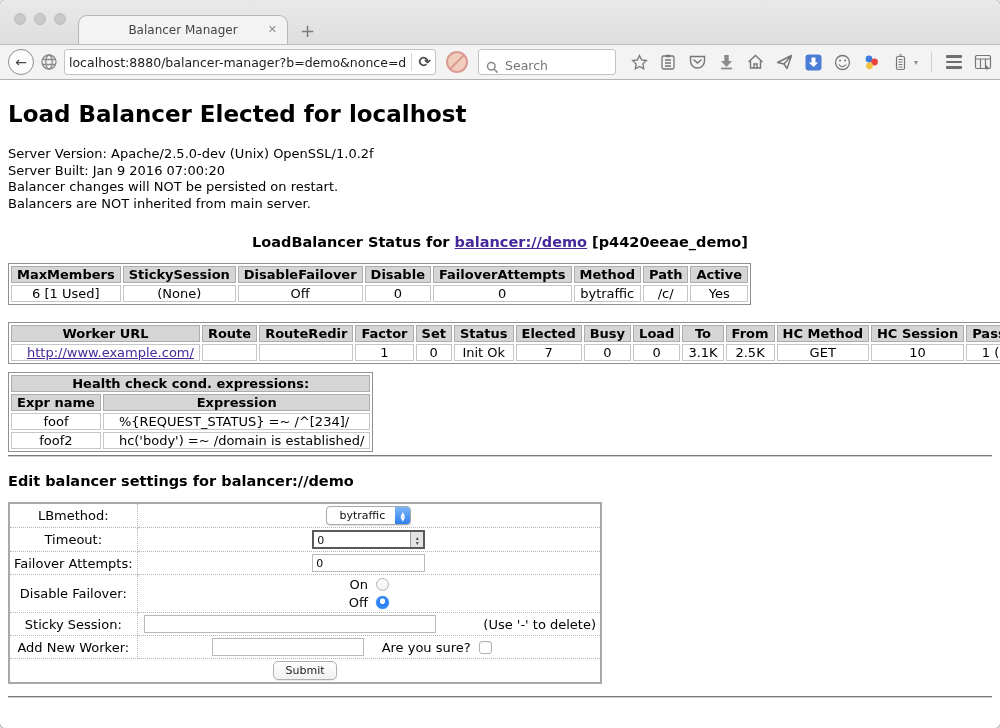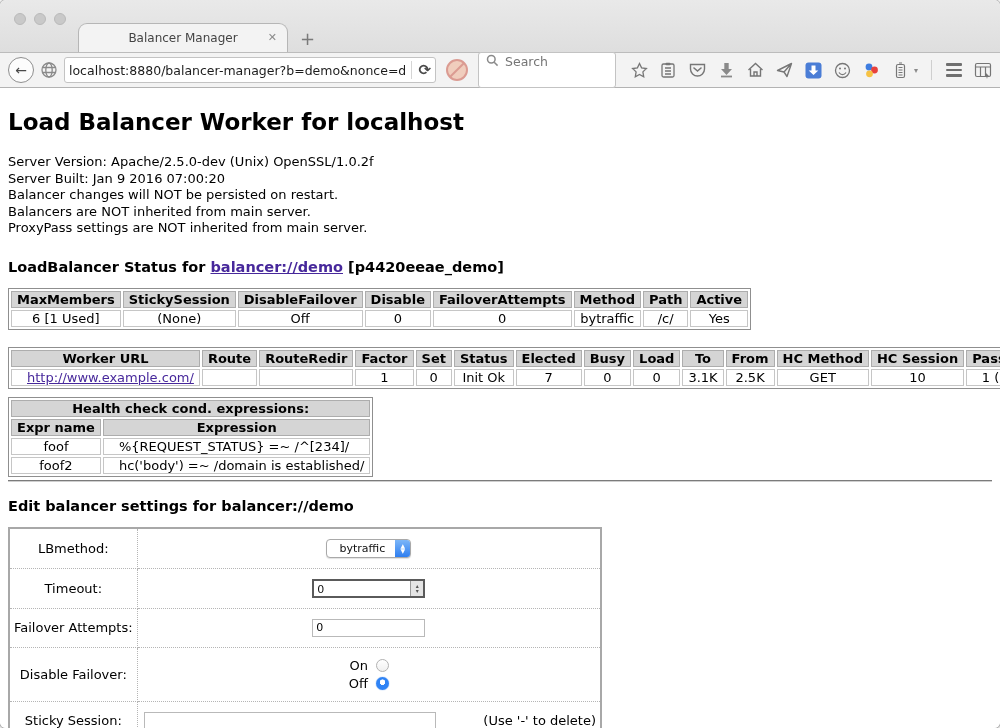--- a/index.html
+++ b/index.html
@@ -4,21 +4,21 @@
 <style>
   * { box-sizing: border-box; }
   html,body { margin:0; padding:0; background:#fff; }
   body { font-family:"DejaVu Sans","Liberation Sans",sans-serif; }
 
   .window { width:1000px; height:728px; margin:0 auto; border-radius:6px;
             overflow:hidden; box-shadow:0 1px 6px rgba(0,0,0,.35), 0 0 0 1px rgba(0,0,0,.18);
             background:#fff; position:relative; }
 
   
-  .tabbar { height:52px; background:linear-gradient(#e9e9e9,#dedede); position:relative; }
+  .tabbar { height:44px; background:linear-gradient(#e9e9e9,#dedede); position:relative; }
   .traffic { position:absolute; top:13px; left:14px; display:flex; gap:8px; }
   .traffic span { width:12px; height:12px; border-radius:50%; background:#c9c9c9; border:1px solid #bababa; }
   .tab { position:absolute; left:78px; bottom:0; width:210px; height:29px;
          background:#f3f3f3; border:1px solid #b6b6b6; border-bottom:none;
          border-radius:9px 9px 0 0; display:flex; align-items:center; justify-content:center; }
   .tab-title { font-size:12px; color:#444; }
   .tab-close { position:absolute; right:10px; top:7px; color:#8b8b8b; font-size:11px; cursor:default; }
   .newtab { position:absolute; left:300px; bottom:4px; font-size:18px; color:#7a7a7a; line-height:18px; }
 
   
@@ -28,57 +28,57 @@
              display:flex; align-items:center; justify-content:center; font-size:14px; color:#4a4a4a; flex:0 0 auto;}
   .urlwrap { display:flex; align-items:center; background:#fff; border:1px solid #c3c3c3; border-radius:3px;
              height:26px; width:372px; padding:0 4px; flex:0 0 auto; }
   .urltext { font-size:12.5px; color:#1c1c1c; white-space:nowrap; overflow:hidden; flex:1; }
   .urlsep { width:1px; height:18px; background:#d5d5d5; margin:0 6px; }
   .reload { font-size:15px; color:#4a4a4a; font-weight:bold; }
   .blockicon { width:22px; height:22px; border-radius:50%; border:2px solid #db9b92; background:#f0cdbd;
                position:relative; flex:0 0 auto; margin:0 4px; }
   .blockicon::after { content:""; position:absolute; left:-1px; top:8px; width:20px; height:2px;
                       background:#db9b92; transform:rotate(-45deg); }
-  .searchwrap { display:flex; align-items:flex-start; background:#fff; border:1px solid #c3c3c3; border-radius:3px;
-                height:36px; width:138px; padding:0 6px; flex:0 0 auto; }
+  .searchwrap { display:flex; align-items:flex-end; background:#fff; border:1px solid #c3c3c3; border-radius:3px;
+                height:26px; width:138px; padding:0 6px; flex:0 0 auto; }
   .searchwrap input { border:none; outline:none; font-size:12.5px; width:100%; color:#333; background:transparent;
                       font-family:"DejaVu Sans","Liberation Sans",sans-serif; }
   .tool-icons { display:flex; align-items:center; gap:11px; margin-left:8px; }
   .ticon { width:18px; height:18px; display:flex; align-items:center; justify-content:center; flex:0 0 auto; }
   .ticon svg { display:block; }
   .caret { font-size:8px; color:#8a8a8a; margin-left:-6px; }
   .vline { width:1px; height:20px; background:#cfcfcf; margin:0 2px; }
   .burger { display:flex; flex-direction:column; gap:3px; }
   .burger span { width:16px; height:2.6px; background:#6f6f6f; border-radius:1px; }
 
   
   .content { background:#fff; height:654px; padding:0 8px; overflow:hidden; color:#000; }
   h1.pagetitle { font-size:23px; margin:21px 0 0 0; letter-spacing:0; }
   .serverinfo { margin-top:19px; font-size:13px; line-height:16.5px; }
-  .sect-head { font-size:14.5px; font-weight:bold; margin-top:22px; }
+  .sect-head { font-size:14.5px; font-weight:bold; margin-top:22px;text-align:center; }
   .sect-head a, td a { color:#47289b; font-weight:bold; }
   td a { font-weight:normal; }
 
   table.data { border-collapse:separate; border-spacing:2px; background:#fff;
                border:1px solid #8f8f8f; font-size:13px; }
   table.data th { background:#d5d5d5; border:1px solid #adadad; padding:0 5px; font-weight:bold; text-align:center; white-space:nowrap;}
   table.data td { border:1px solid #c6c6c6; padding:0 5px; text-align:center; white-space:nowrap; }
   table.data td.left { text-align:left;padding-left:15px; }
 
   .tbl1 { margin-top:13px; min-width:615px; }
   .tbl2 { margin-top:17px; width:977px; }
   .tbl3 { margin-top:8px; min-width:320px; }
 
   hr.rule { border:none; border-top:2px groove #cfcfcf; margin:3px 0 0 0; }
   hr.rule2 { border:none; border-top:2px groove #cfcfcf; margin:12px 0 0 0; }
   .edit-head { font-size:14.5px; font-weight:bold; margin-top:16px; }
 
   
   table.form { margin-top:13px; width:594px; border:2px solid #a8a8a8; border-collapse:collapse; font-size:13px; }
-  table.form td { border:1px dotted #b5b5b5; padding:10px 4px; }
+  table.form td { border:1px dotted #b5b5b5; padding:2px 4px; }
   table.form td.lbl { width:112px; text-align:center; white-space:nowrap; }
   .ctr { display:flex; align-items:center; justify-content:center; }
 
   .sel { display:inline-flex; height:19px; border:1px solid #a9a9a9; border-radius:4px; overflow:hidden;
          background:#fff; box-shadow:0 1px 1px rgba(0,0,0,.12); }
   .sel .txt { font-size:11px; padding:2px 10px 0 12px; min-width:62px; text-align:center; color:#111; }
   .sel .step { width:15px; background:linear-gradient(#7cb6f8,#2e7ef0); color:#fff; display:flex; flex-direction:column;
                align-items:center; justify-content:center; font-size:6px; line-height:5px; }
 
   .numinput { display:inline-flex; width:113px; height:19px; border:2px solid #5a5a5a; background:#fff; align-items:stretch; }
@@ -239,28 +239,27 @@
               <rect x="1.5" y="1.5" width="15" height="13" rx="1.5"></rect>
               <path d="M1.5 5h15M6.5 5v9.5M11.5 5v9.5"></path>
             </g>
             <path d="M11 10l4.5 4.5-2 .5-.5 2z" fill="#767676"></path>
           </svg>
       </span>
     </div>
   </div>
 
   <div class="content">
-    <h1 class="pagetitle">Load Balancer Worker for localhost</h1>
+    <h1 class="pagetitle">Load Balancer Elected for localhost</h1>
 
     <div class="serverinfo">
       <div>Server Version: Apache/2.5.0-dev (Unix) OpenSSL/1.0.2f</div>
       <div>Server Built: Jan 9 2016 07:00:20</div>
       <div>Balancer changes will NOT be persisted on restart.</div>
       <div>Balancers are NOT inherited from main server.</div>
-      <div>ProxyPass settings are NOT inherited from main server.</div>
     </div>
 
     <div class="sect-head">
       <span>LoadBalancer Status for </span><a href="#">balancer://demo</a><span> [p4420eeae_demo]</span>
     </div>
 
     <table class="data tbl1">
       <tbody>
           <tr>
         <th>MaxMembers</th>

